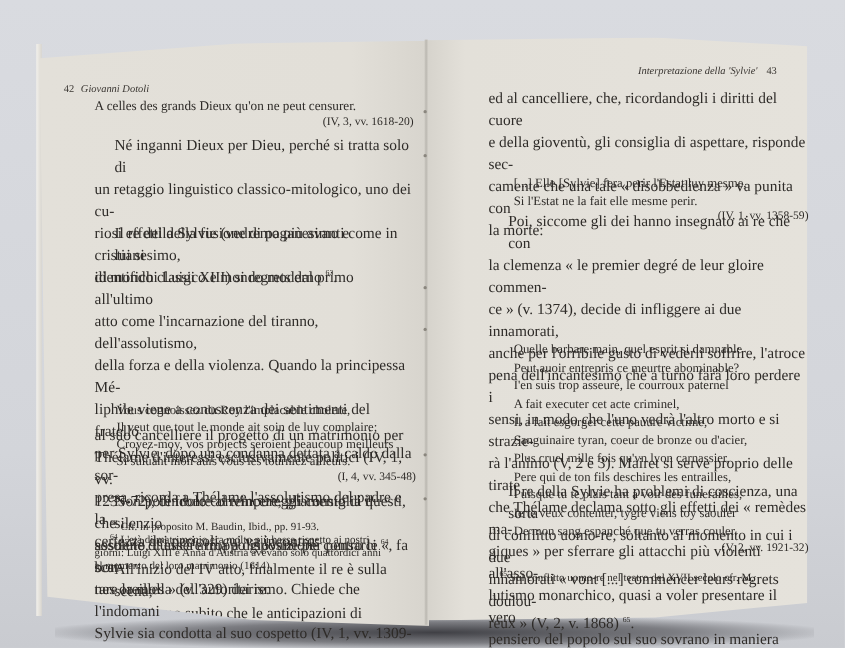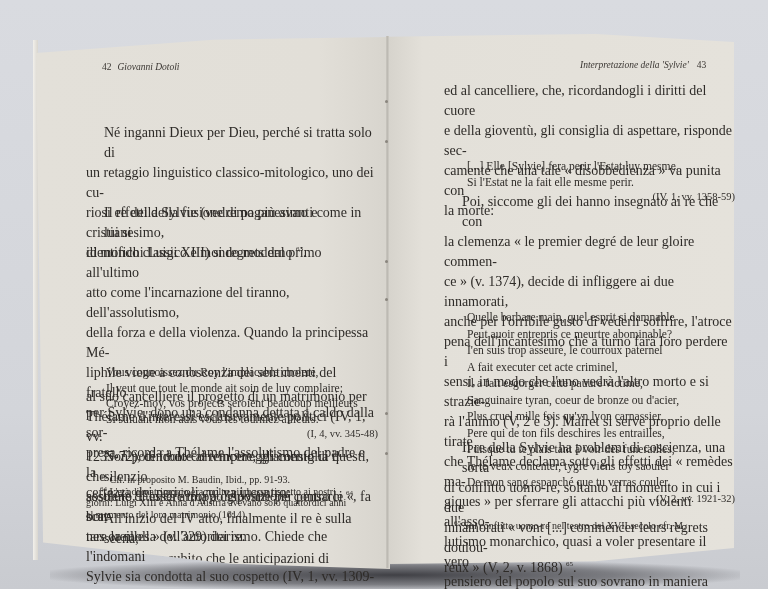--- a/index.html
+++ b/index.html
@@ -52,24 +52,28 @@
   .abs { position: absolute; }
 </style>
 </head>
 <body>
 
 <div class="backdrop"></div>
 <div class="shadow"></div>
 <div class="edge-strip"></div>
 
 <div class="page left">
-  <div class="running" style="left:22px; top:25px;margin-left:44px;">
+  <div class="running" style="left:22px; top:40px;">
     <span class="num">42</span><span>Giovanni Dotoli</span>
   </div>
 
+  <div class="abs" style="left:50px; top:52px; width:290px;">
+    <div class="verse" style="font-size:12px;">A celles des grands Dieux qu'on ne peut censurer.</div>
+    <div class="ref">(IV, 3, vv. 1618-20)</div>
+  </div>
 
   <div class="abs" style="left:50px; top:86px; width:290px; font-size:14px; line-height:20px;">
     <div style="padding-left:18px;"><span>Né inganni Dieux per Dieu, perché si tratta solo di</span></div>
     <div>un retaggio linguistico classico-mitologico, uno dei cu-</div>
     <div>riosi effetti della fusione di paganesimo e cristianesimo,</div>
     <div><span>di mondo classico e mondo moderno</span> <span class="sup">63</span>.</div>
   </div>
 
   <div class="abs" style="left:50px; top:166px; width:290px; font-size:14px; line-height:20px;">
     <div style="padding-left:18px;">Il re della Sylvie (vedremo più avanti come in lui si</div>

